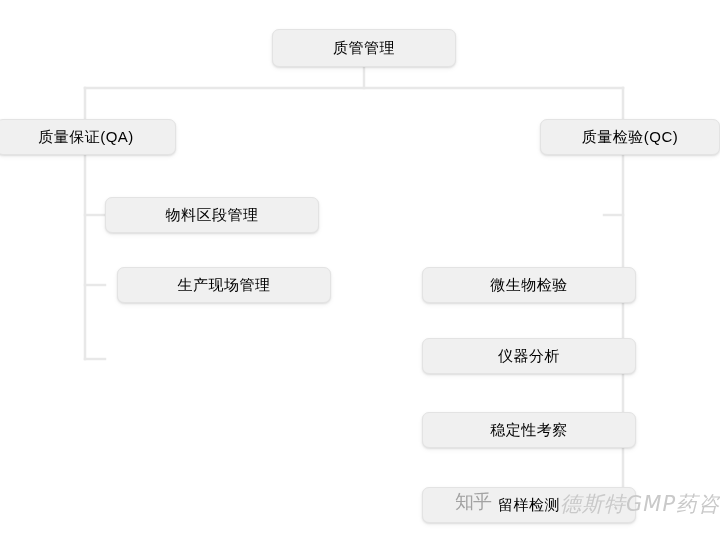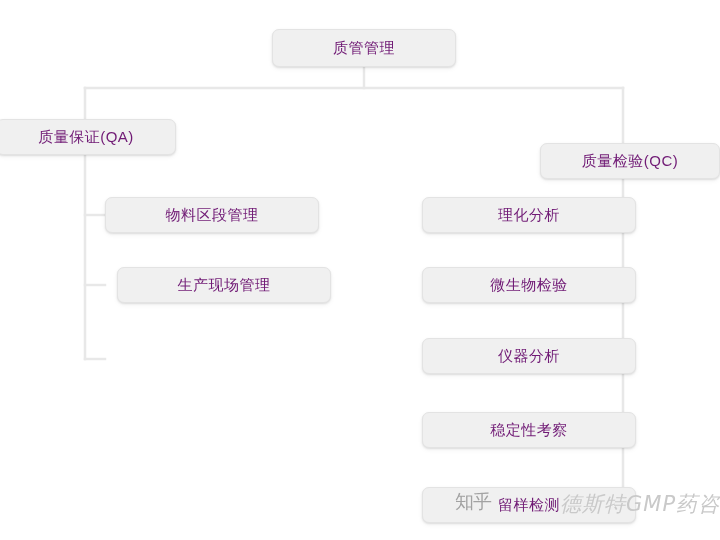--- a/index.html
+++ b/index.html
@@ -32,30 +32,30 @@
   .node {
     position: absolute;
     box-sizing: border-box;
     background: #f0f0f0;
     border: 1px solid #e3e3e3;
     border-radius: 7px;
     box-shadow: 0 1px 2px rgba(0,0,0,0.10), 0 2px 5px rgba(0,0,0,0.05);
     display: flex;
     align-items: center;
     justify-content: center;
-    color: #701a75;
+    color: #000000;
     font-size: 15px;
     letter-spacing: 0.5px;
     white-space: nowrap;
     z-index: 3;
   }
   .node.root       { width: 184px; height: 38px; left: 272px; top: 29px;  font-size: 15px; }
   .node.branch     { width: 180px; height: 36px; }
   .node.branch-qa  { left: -4px;  top: 119px; }
-  .node.branch-qc  { left: 540px; top: 119px; margin-top: 24px; }
+  .node.branch-qc  { left: 540px; top: 119px; }
   .node.leaf       { width: 214px; height: 36px; }
 
   .leaf-l1 { left: 105px; top: 197px; }
   .leaf-l2 { left: 105px; top: 267px; margin-left: 12px; }
   .leaf-l3 { left: 105px; top: 341px; }
 
   .leaf-r1 { left: 422px; top: 197px; }
   .leaf-r2 { left: 422px; top: 267px; }
   .leaf-r3 { left: 422px; top: 338px; text-align: right; }
   .leaf-r4 { left: 422px; top: 412px; }
@@ -134,23 +134,20 @@
     <span>质量检验(QC)</span>
   </div>
 
   <div class="node leaf leaf-l1">
     <span>物料区段管理</span>
   </div>
   <div class="node leaf leaf-l2">
     <span>生产现场管理</span>
   </div>
 
-  <div class="node leaf leaf-r1">
-    <span>理化分析</span>
-  </div>
   <div class="node leaf leaf-r2">
     <span>微生物检验</span>
   </div>
   <div class="node leaf leaf-r3">
     <span>仪器分析</span>
   </div>
   <div class="node leaf leaf-r4">
     <span>稳定性考察</span>
   </div>
   <div class="node leaf leaf-r5">

